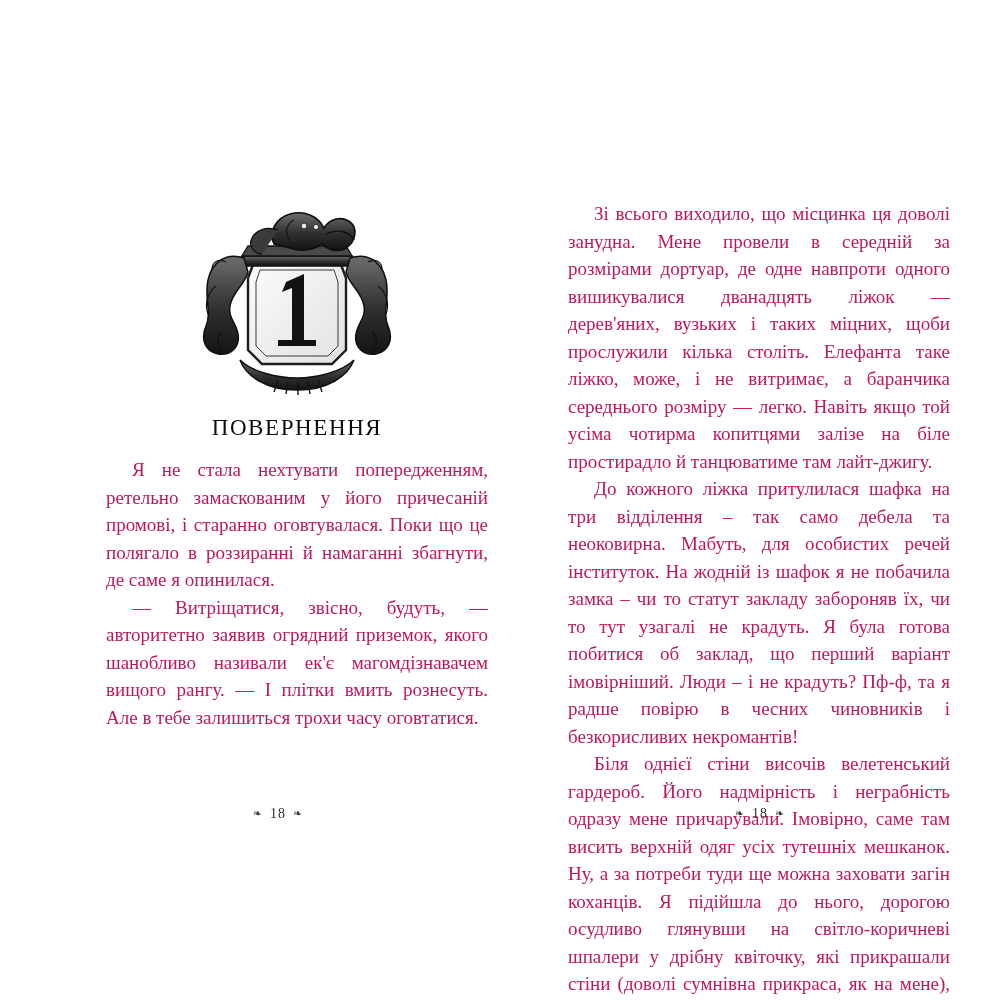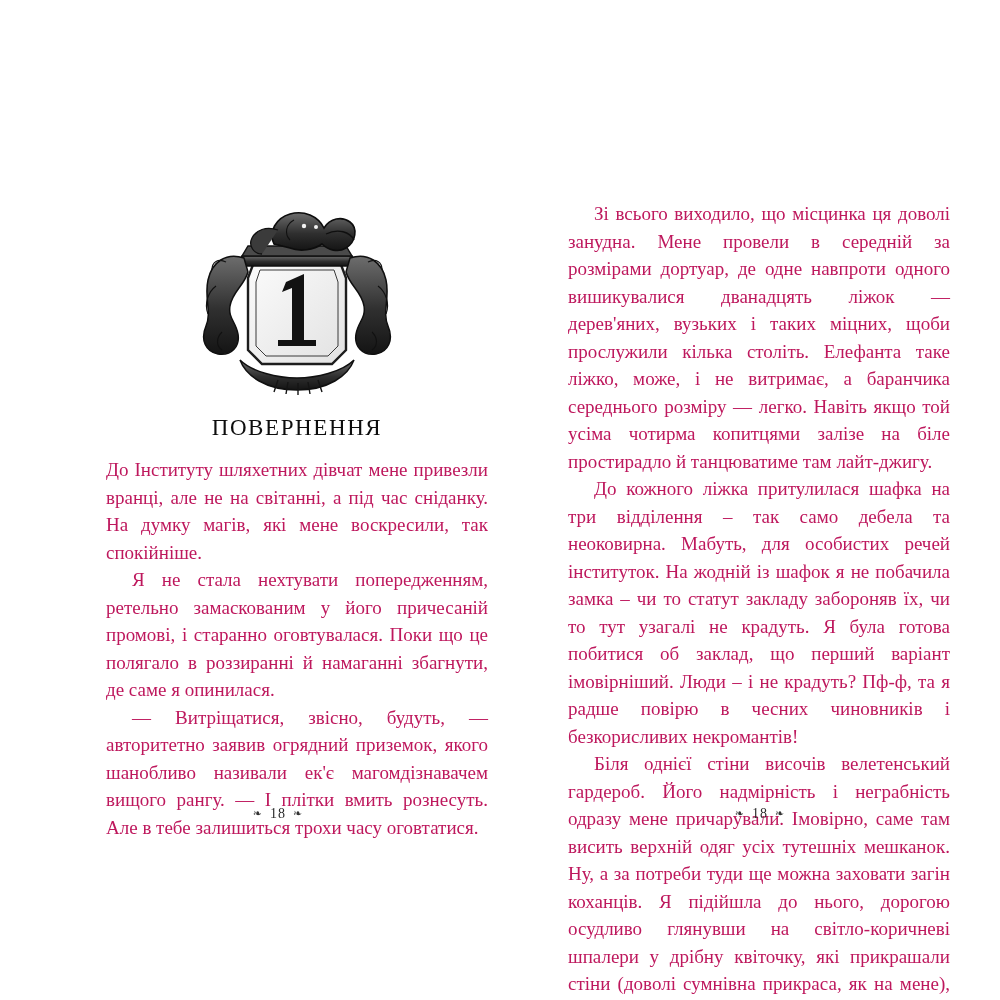--- a/index.html
+++ b/index.html
@@ -168,21 +168,20 @@
                    C166 176 146 190 115 190 C84 190 64 176 58 160 Z" fill="url(#stoneg)" stroke="#101010" stroke-width="1.5"></path>
           <path d="M96 180 L92 192 M106 182 L104 194 M116 183 L116 195 M126 182 L128 194 M136 180 L140 192" stroke="#141414" stroke-width="1.4" fill="none"></path>
 
           <path d="M44 62 C36 58 30 62 30 70" fill="none" stroke="#151515" stroke-width="1.2"></path>
           <path d="M186 62 C194 58 200 62 200 70" fill="none" stroke="#151515" stroke-width="1.2"></path>
         </svg>
         <div class="chapter-title">ПОВЕРНЕННЯ</div>
       </div>
 
       <div class="body-text">
-        <p class="no-indent">До Інституту шляхетних дівчат мене привезли вранці, але не на світанні, а під час сніданку. На думку магів, які мене воскресили, так спокійніше.</p>
         <p>Я не стала нехтувати попередженням, ретельно замаскованим у його причесаній промові, і старанно оговтувалася. Поки що це полягало в роззиранні й намаганні збагнути, де саме я опинилася.</p>
         <p>— Витріщатися, звісно, будуть, — авторитетно заявив огрядний приземок, якого шанобливо називали ек'є магомдізнавачем вищого рангу. — І плітки вмить рознесуть. Але в тебе залишиться трохи часу оговтатися.</p>
       </div>
     </div>
 
     <div class="folio">
       <span class="leaf left">❧</span><span class="num">18</span><span class="leaf right">❧</span>
     </div>
   </div>
 

